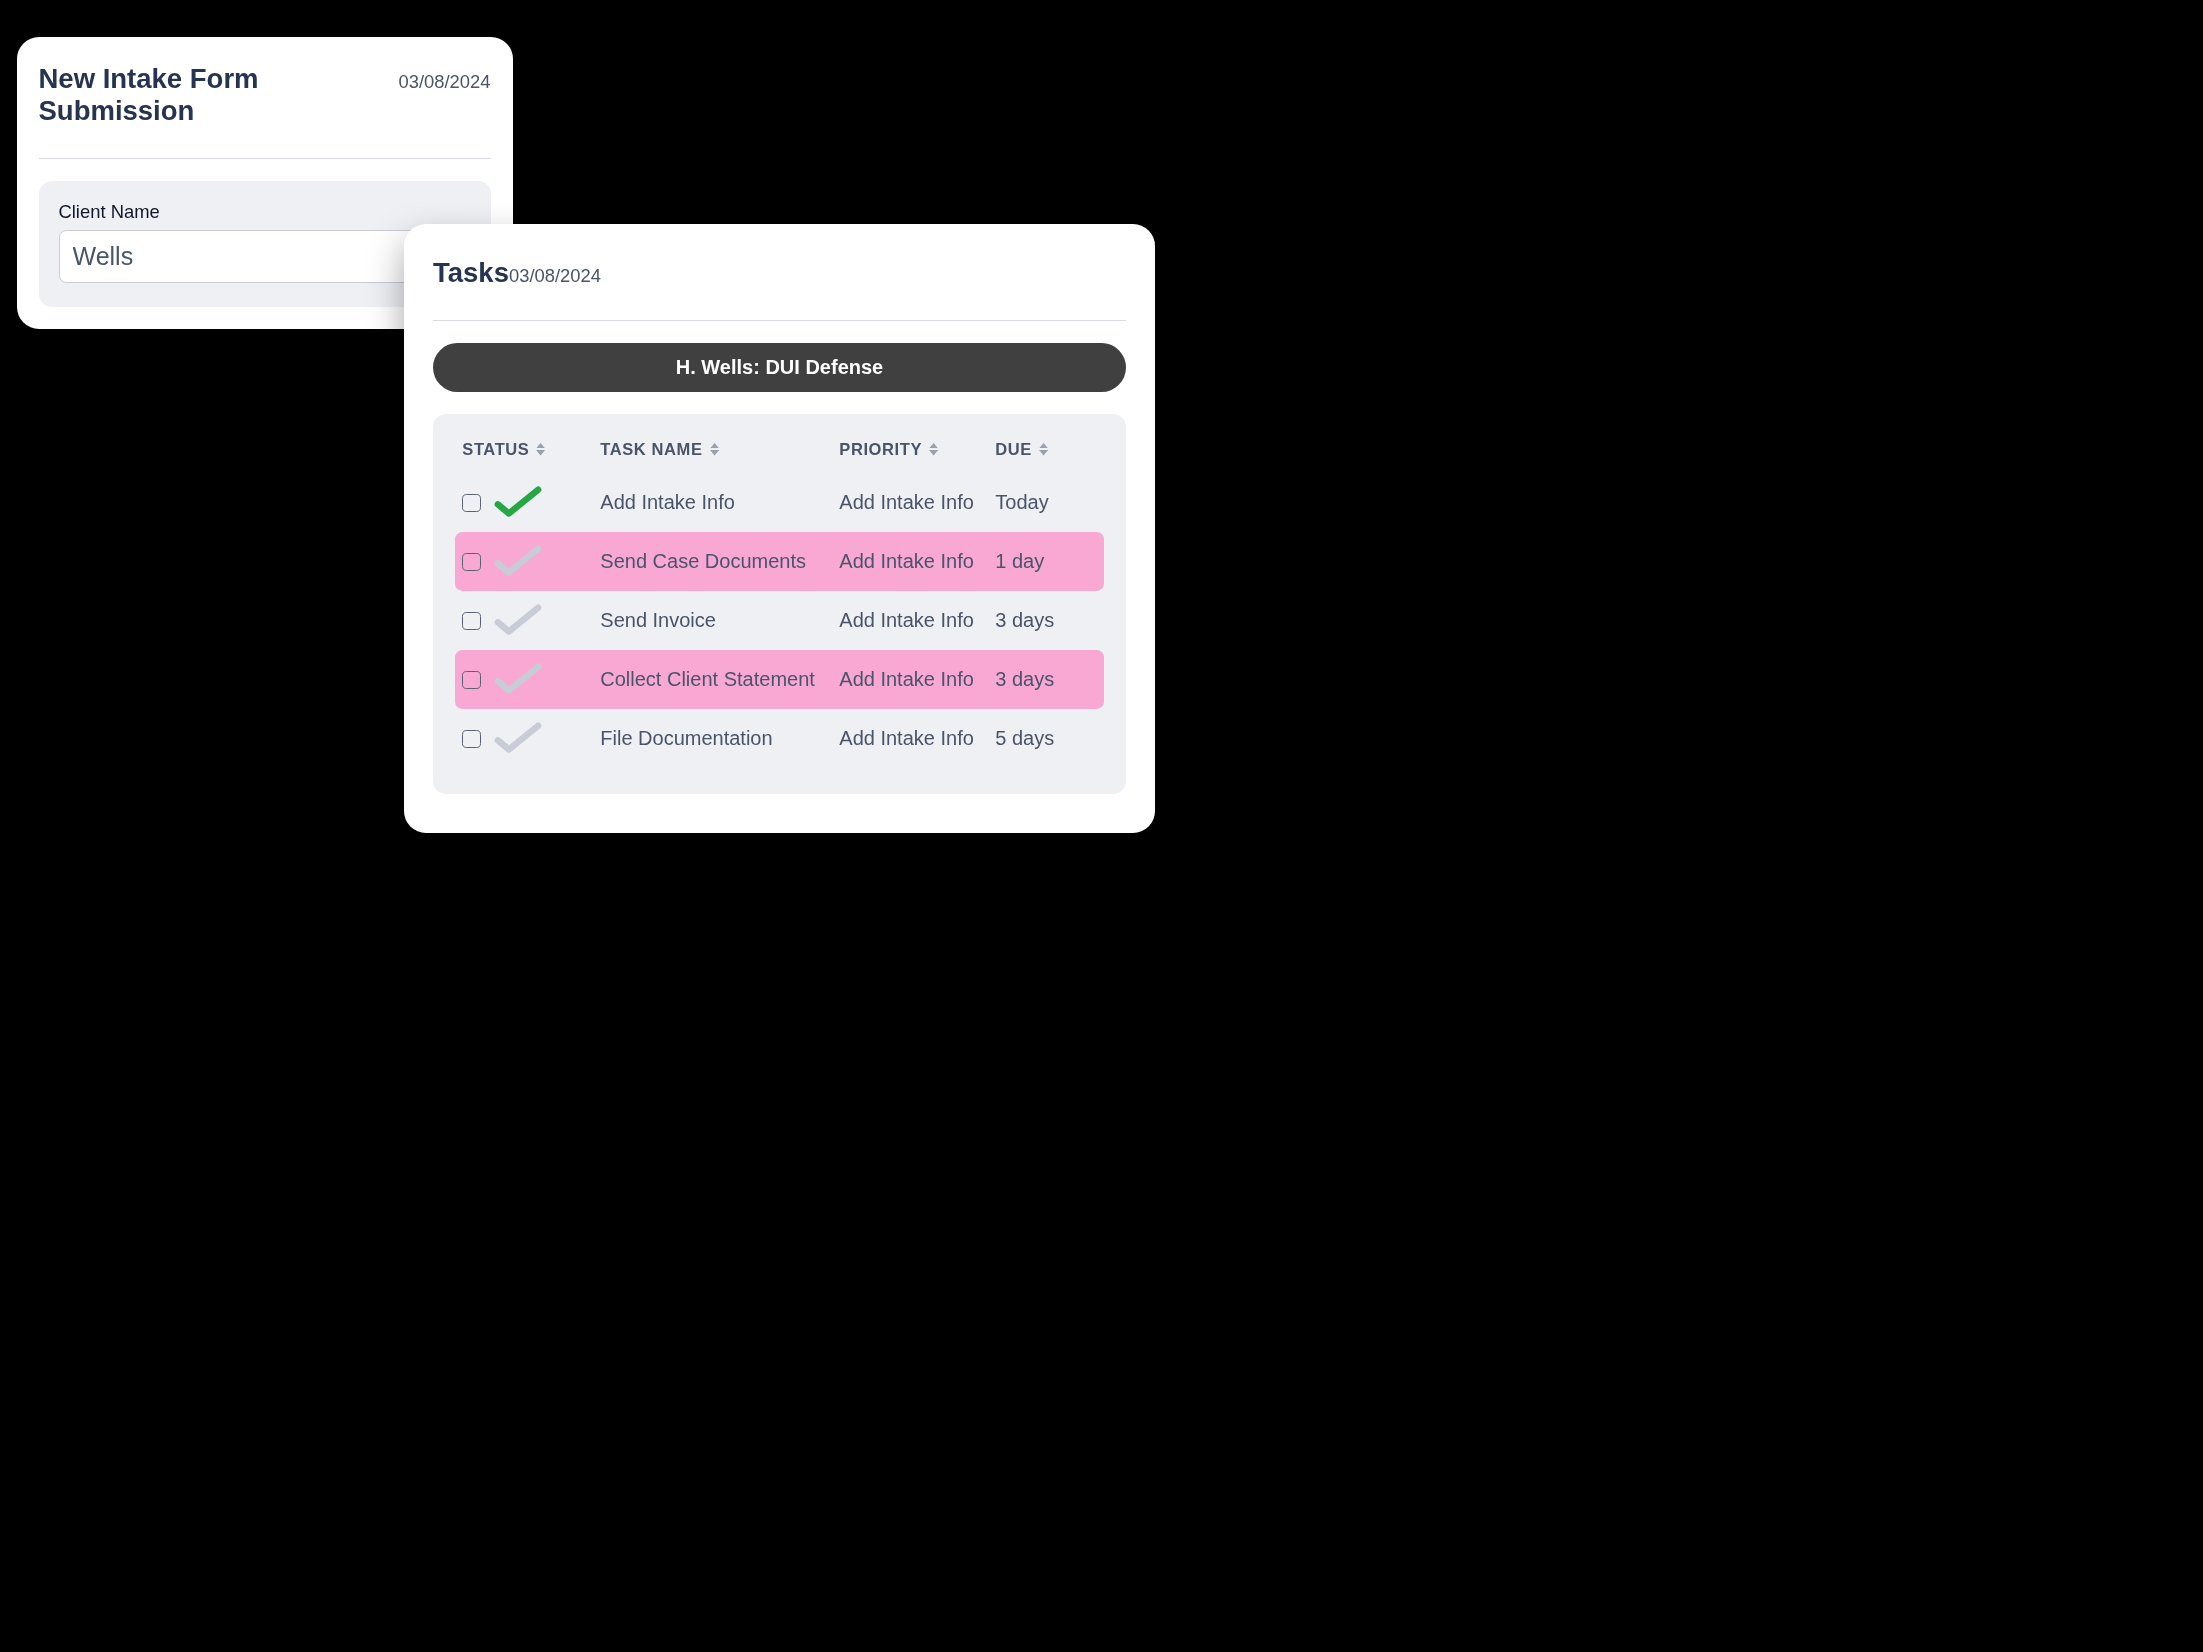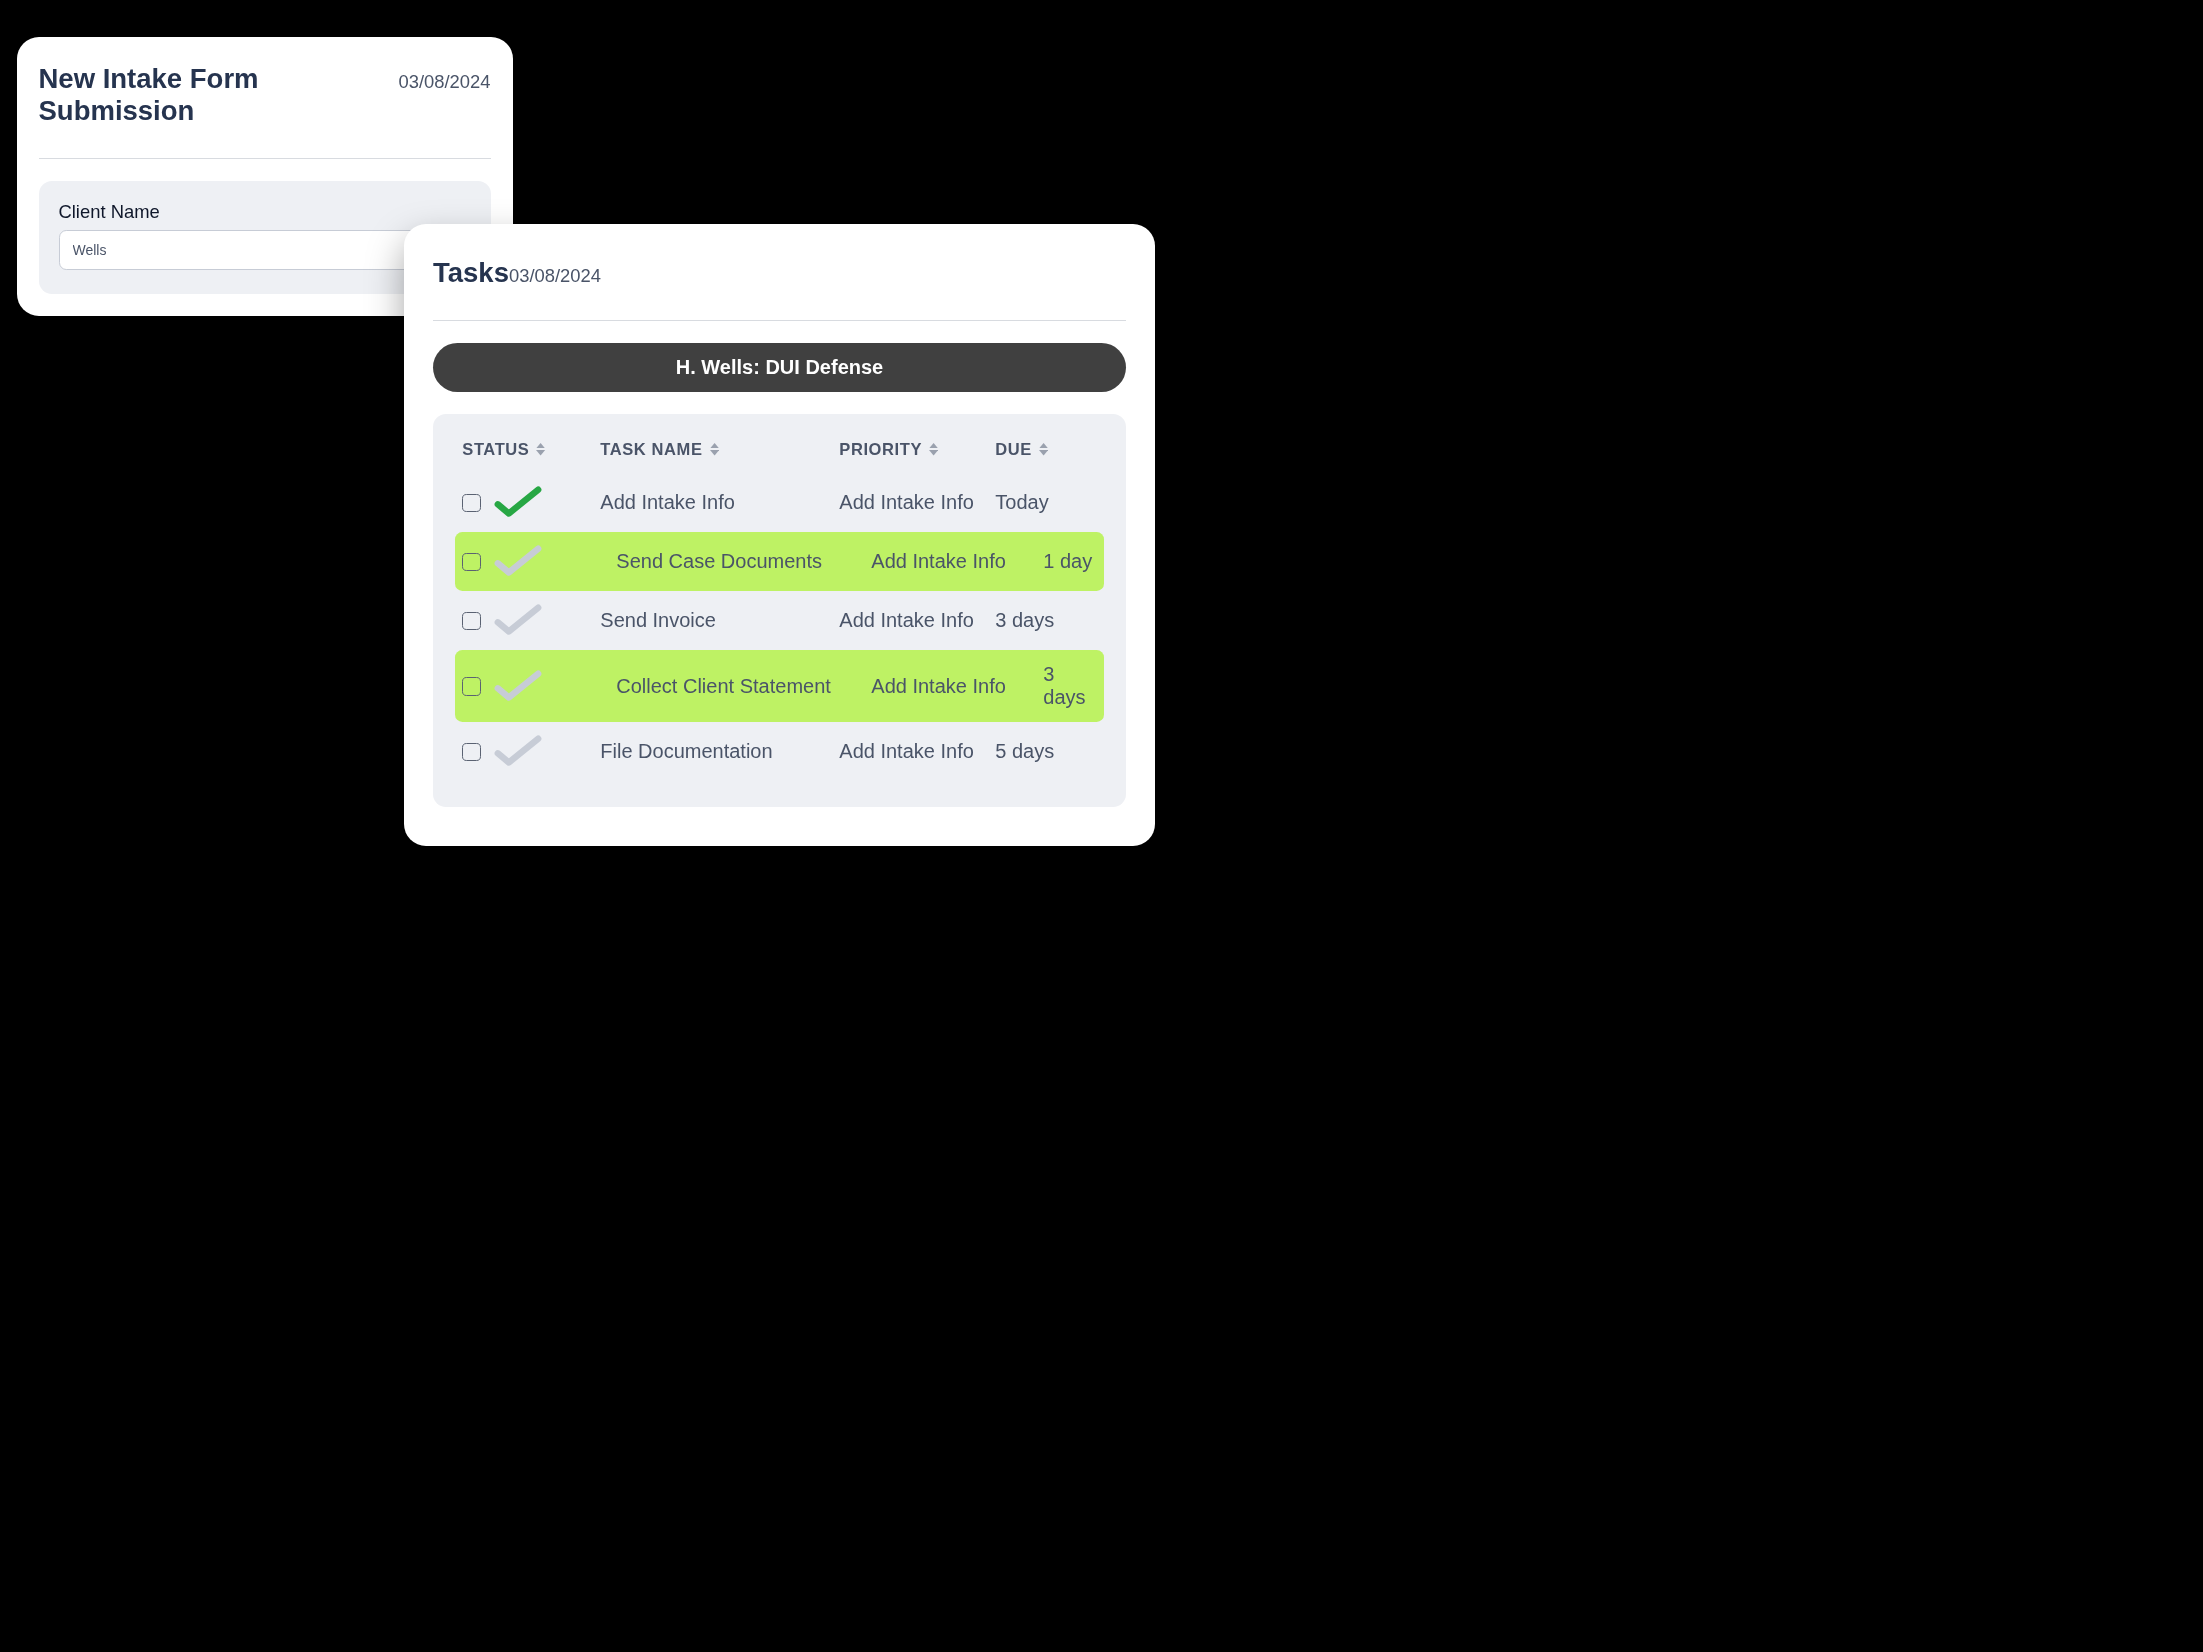--- a/index.html
+++ b/index.html
@@ -59,21 +59,21 @@
     font-weight: 500;
     margin-bottom: 7.3px;
     display: block;
   }
   .field-input {
     width: 100%;
     background: #fff;
     border: 0.9px solid #c7ccd6;
     border-radius: 7.3px;
     padding: 11px 13px;
-    font-size: 14px;
+    font-size: 25px;
     color: #4a5468;
     font-family: inherit;
   }
   .case-pill {
     background: #404040;
     color: #fff;
     font-size: 20px;
     font-weight: 600;
     border-radius: 917px;
     padding: 13px 26px;
@@ -108,21 +108,21 @@
     display: inline-flex;
     flex-direction: column;
     line-height: 0;
     gap: 1.8px;
   }
   .sort-icon svg { display: block; }
   .trow {
     padding: 13px 7.3px;
     border-radius: 7.3px;
   }
-  .trow.alt { background: #bef264; gap: 16px; }
+  .trow.alt { background: #f9a8d4; }
   .status-cell {
     display: flex;
     align-items: center;
     gap: 13px;
   }
   .checkbox {
     width: 18.4px;
     height: 18.4px;
     border: 1.8px solid #5a6272;
     border-radius: 4.6px;

